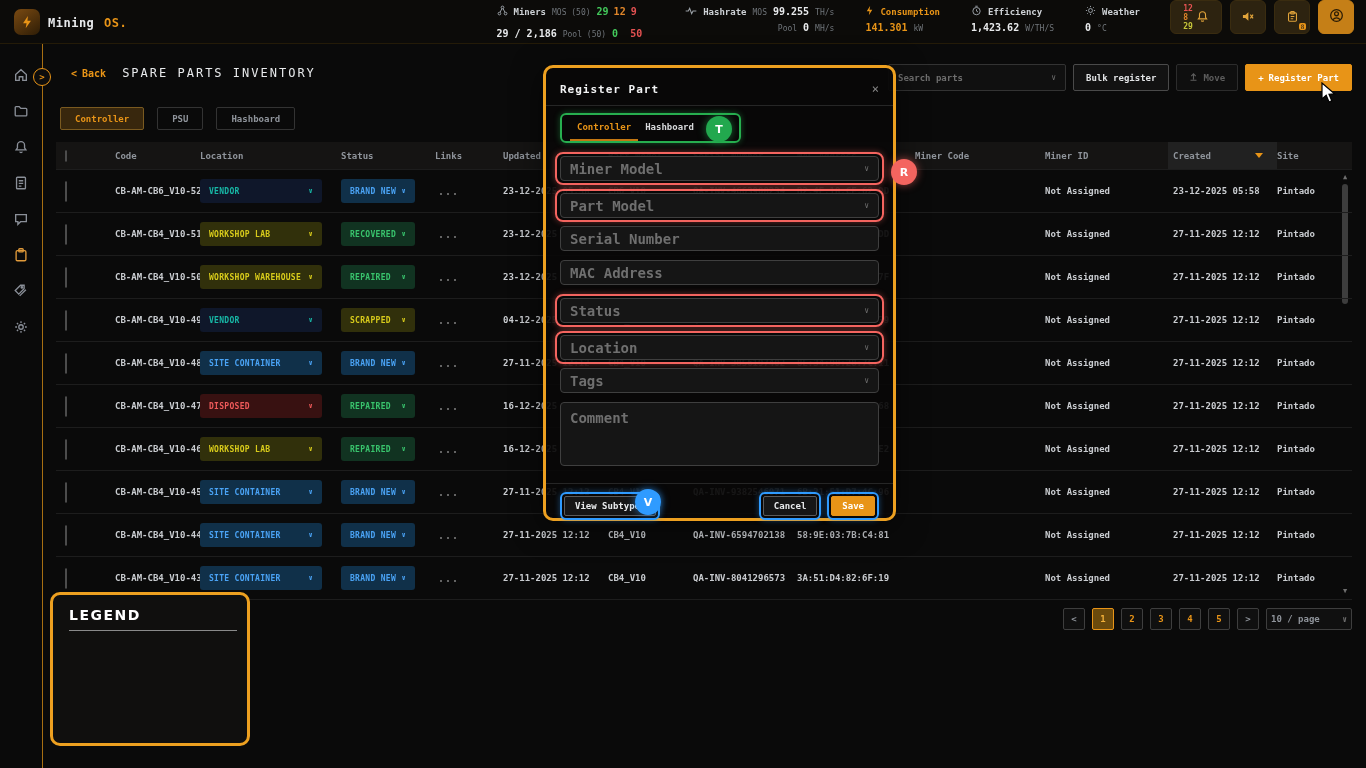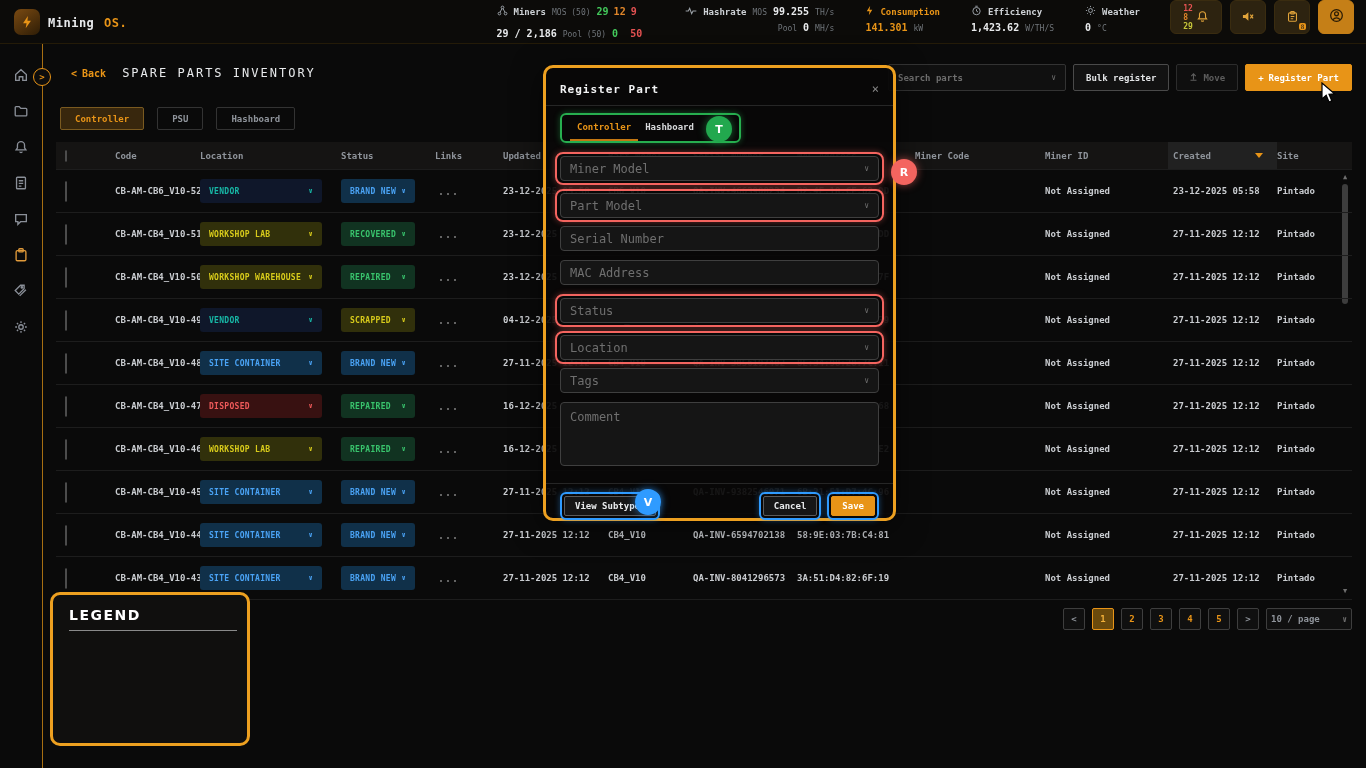--- a/index.html
+++ b/index.html
@@ -125,21 +125,21 @@
   .modal-close { color:#8a8a8a; font-size:12px; cursor:pointer; }
   .modal-div { border:none; border-top:1px solid #262626; margin:5px -14px 7px -14px; }
   .mtabs-wrap { display:inline-flex; border:2px solid #27ae4f; border-radius:6px; padding:1px 8px 0 8px;
     box-shadow:0 0 6px rgba(39,174,79,.45); }
   .mtab { font-size:9px; font-weight:bold; color:#d8dadc; padding:6px 7px 7px 7px; cursor:pointer;
     border-bottom:2px solid transparent; }
   .mtab.active { color:#e89417; border-bottom-color:#c47712; }
   .fields { margin-top:9px; display:flex; flex-direction:column; }
   .fld { height:25px; background:#151515; border:1px solid #3f3f3f; border-radius:4px; width:100%;
     display:flex; align-items:center; justify-content:space-between; padding:0 9px; cursor:pointer; }
-  .fld .ph { color:#6f6f6f; font-size:12px; font-weight:normal;text-align:right; }
+  .fld .ph { color:#6f6f6f; font-size:14px; font-weight:bold;text-align:right; }
   .fld-textarea { height:64px; align-items:flex-start; padding-top:7px; cursor:text; }
   .plain-gap { margin-bottom:9px; }
   .req-wrap { margin:0 -5px 4px -5px; padding:2px 3px; border:2px solid #f4645f; border-radius:8px;
     box-shadow:0 0 6px rgba(244,100,95,.4); }
   .modal-foot-div { border:none; border-top:1px solid #262626; margin:8px -14px 8px -14px; }
   .modal-foot { display:flex; align-items:center; }
   .act-wrap { border:2px solid #2f9bff; border-radius:6px; padding:2px; box-shadow:0 0 6px rgba(47,155,255,.4); }
   .mbtn { height:20px; padding:0 10px; font-size:9px; font-weight:bold; border-radius:2px;
     display:flex; align-items:center; justify-content:center; cursor:pointer; white-space:nowrap; }
   .mbtn-plain { background:#161616; border:1px solid #5a5a5a; color:#e8eaec; }

